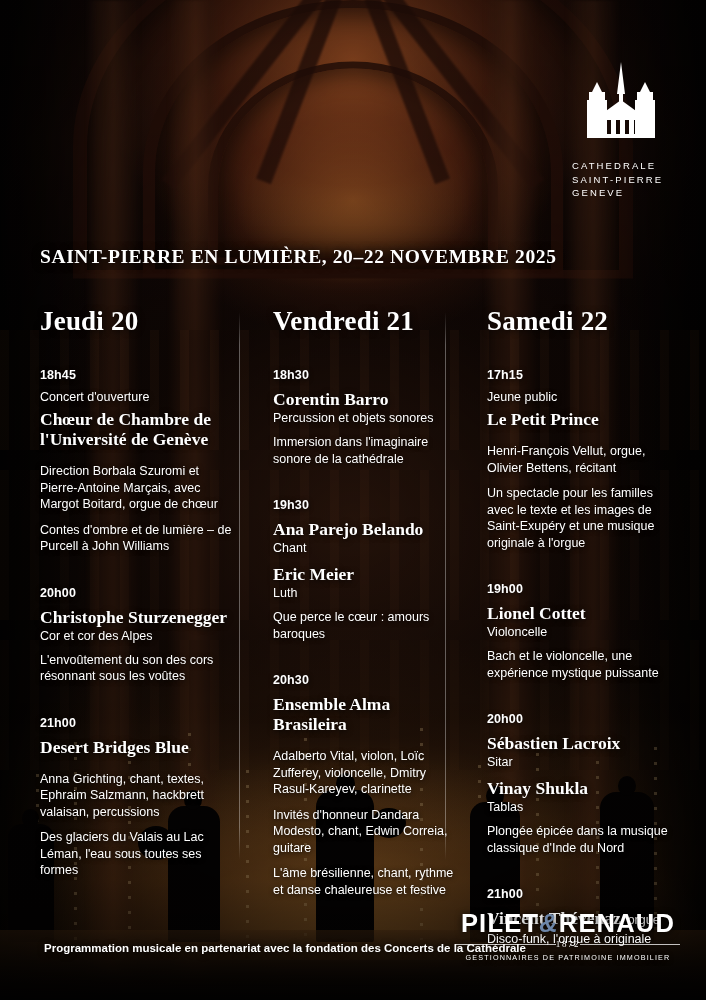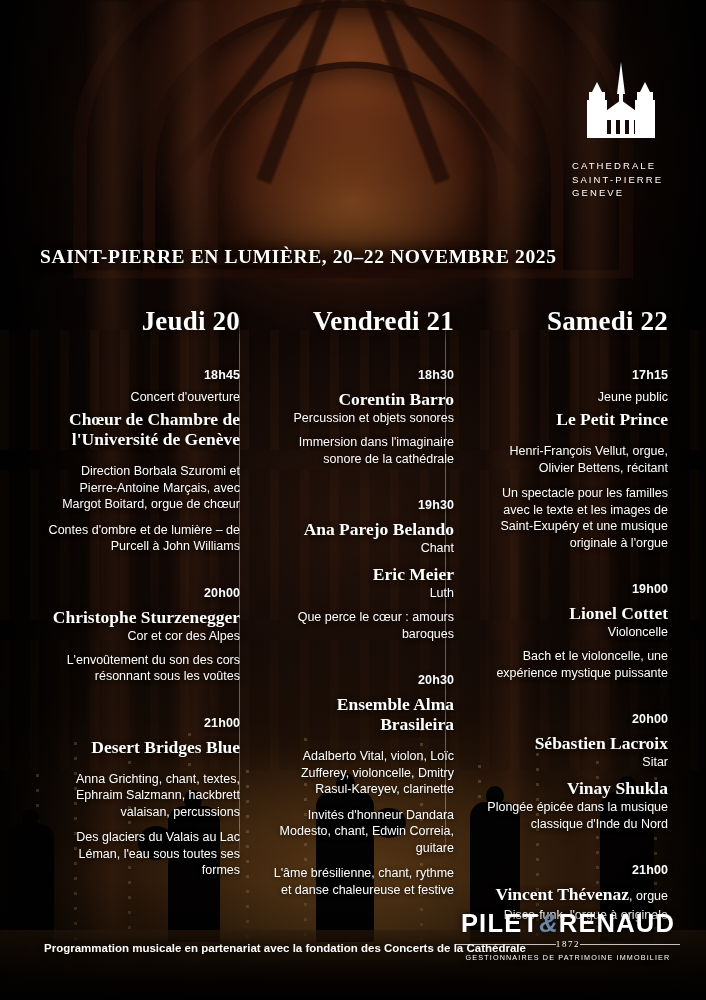--- a/index.html
+++ b/index.html
@@ -131,21 +131,21 @@
     text-shadow:0 2px 14px rgba(0,0,0,.75);
   }
   .subtitle{
     position:absolute; left:40px; top:246px;
     font-family:"Liberation Serif", serif;
     font-size:19.5px; font-weight:700; letter-spacing:.6px; color:#fff;
     text-shadow:0 1px 8px rgba(0,0,0,.8);
   }
 
   
-  .cols{ position:absolute; left:40px; top:306px; width:630px; display:flex;text-align:right; }
+  .cols{ position:absolute; left:40px; top:306px; width:630px; display:flex; }
   .col{ width:200px; }
   .col.c2{ margin-left:14px; padding-left:19px; }
   .col.c3{ margin-left:14px; padding-left:19px; }
 
   .divider{
     position:absolute; top:312px; width:1px; height:548px;
     background:linear-gradient(180deg, rgba(255,255,255,0) 0%, rgba(255,255,255,.34) 6%, rgba(255,255,255,.34) 94%, rgba(255,255,255,0) 100%);
   }
   .divider.d-a{ left:239px; }
   .divider.d-b{ left:445px; }
@@ -405,20 +405,21 @@
           <div class="role">Violoncelle</div>
           <div class="desc">Bach et le violoncelle, une expérience mystique puissante</div>
         </div>
 
         <div class="gap"></div>
         <div class="slot">
           <div class="time">20h00</div>
           <div class="artist">Sébastien Lacroix</div>
           <div class="role">Sitar</div>
           <div class="artist">Vinay Shukla</div>
+          <div class="role">Tablas</div>
           <div class="desc">Plongée épicée dans la musique classique d'Inde du Nord</div>
         </div>
 
         <div class="gap"></div>
         <div class="slot">
           <div class="time">21h00</div>
           <div class="artist"><span>Vincent Thévenaz</span><span class="role-inline">, orgue</span></div>
           <div class="desc">Disco-funk, l'orgue à originale</div>
         </div>
       </div>

